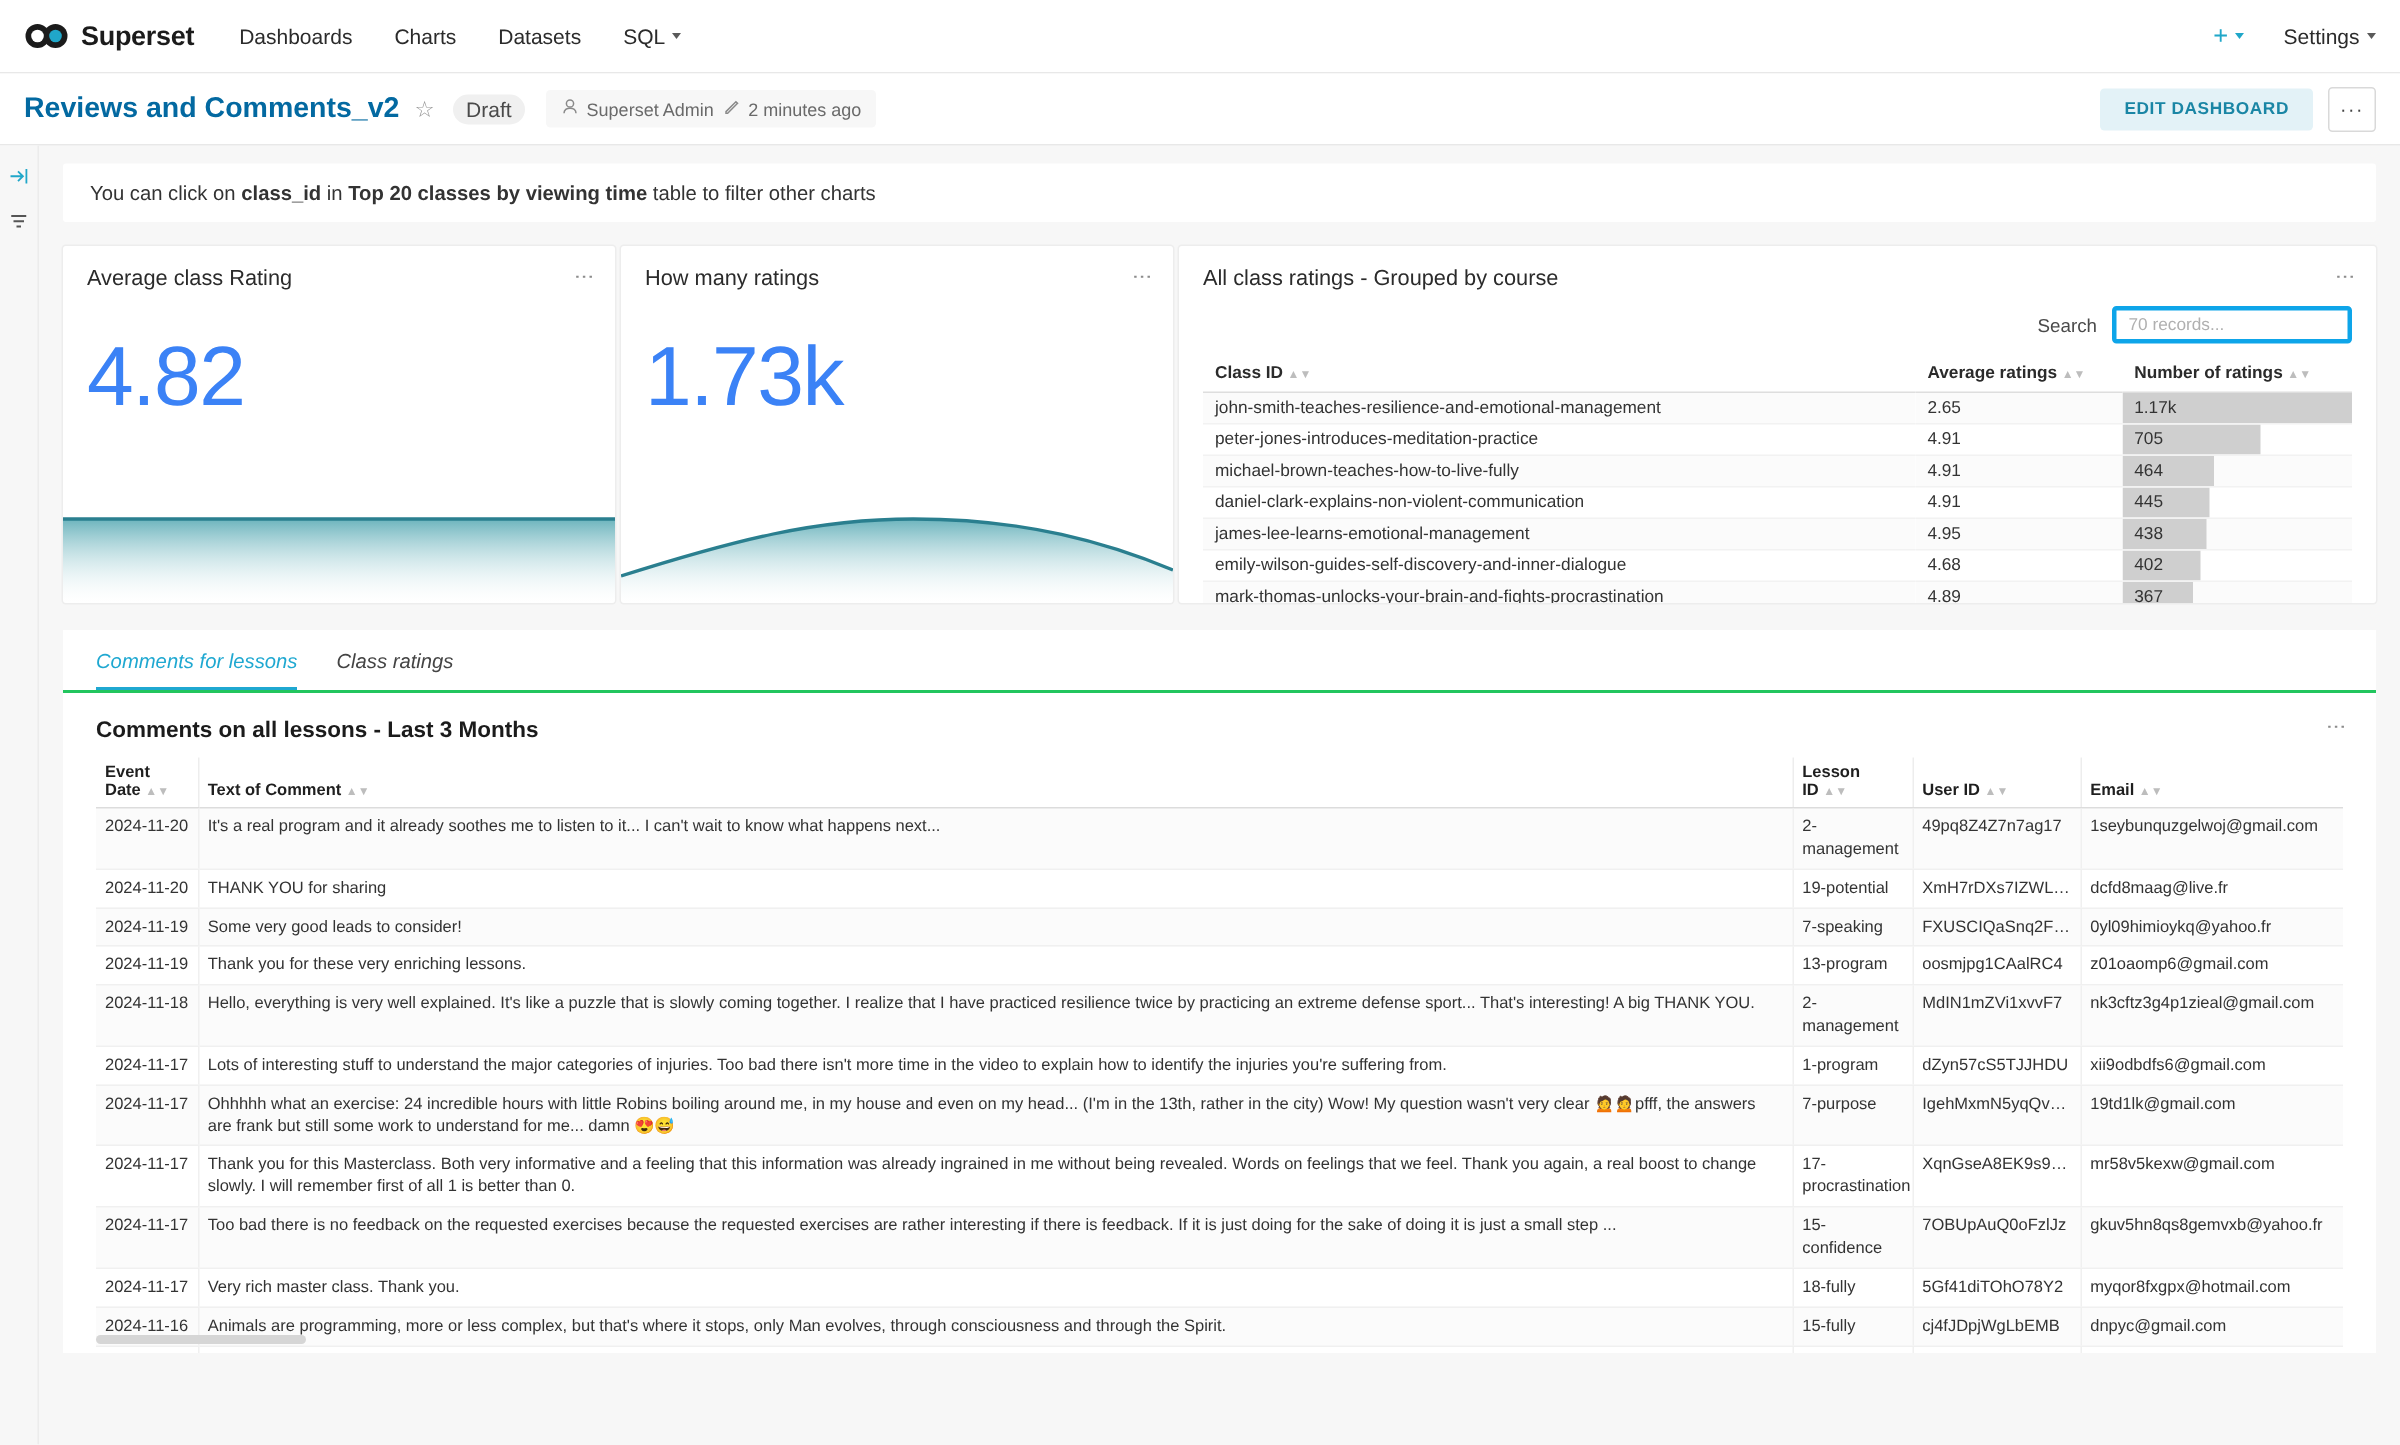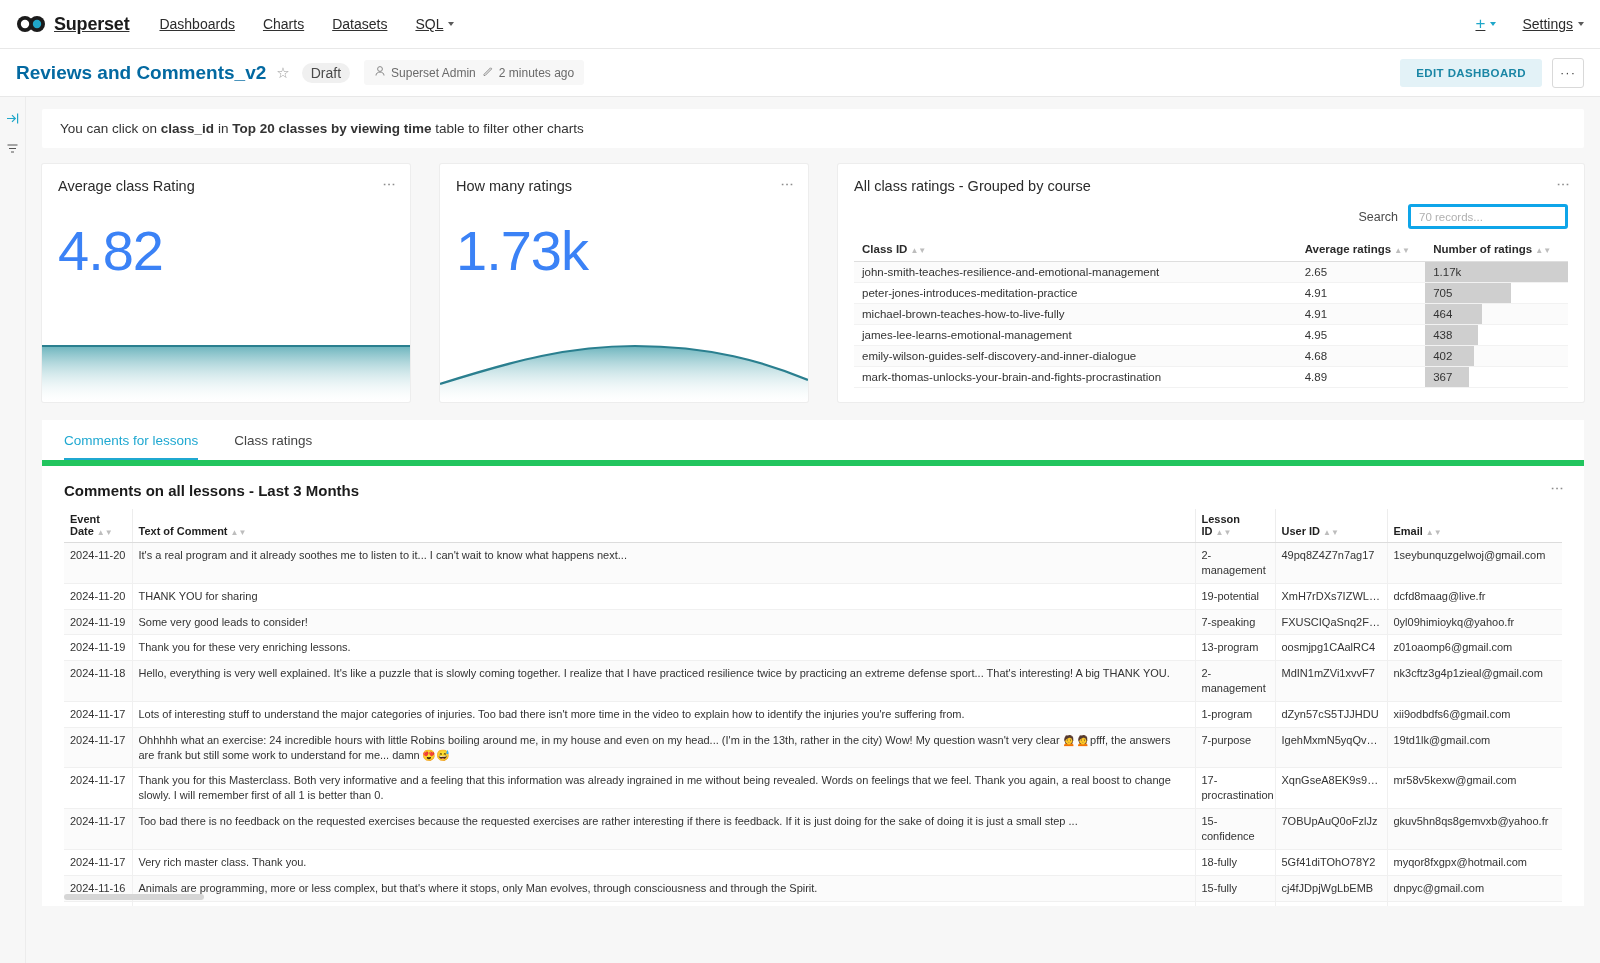--- a/index.html
+++ b/index.html
@@ -6,21 +6,21 @@
   html, body {
     width: 1600px; height: 963px;
     font-family: "Liberation Sans", sans-serif;
     background: #f7f7f7; color: #323232;
     overflow: hidden;
   }
 
   
   .navbar {
     height: 49px; background: #fff; border-bottom: 1px solid #e8e8e8;
-    display: flex; align-items: center; padding: 0 16px; text-decoration: underline;
+    display: flex; align-items: center; padding: 0 16px;
   }
   .brand { display: flex; align-items: center; gap: 8px; margin-right: 30px; }
   .brand-mark { display: flex; align-items: center; }
   .brand-name { font-size: 18px; font-weight: 700; color: #1b1b1b; letter-spacing: -0.2px; }
   .nav-links { display: flex; align-items: center; gap: 28px; }
   .nav-link {
     font-size: 14px; color: #2b2b2b; cursor: pointer;
     display: flex; align-items: center; gap: 5px;
   }
   .nav-spacer { flex: 1; }
@@ -71,21 +71,21 @@
 
   .content { flex: 1; overflow: hidden; position: relative; }
 
   .banner {
     margin: 12px 16px 0 16px; background: #fff; border-radius: 2px;
     padding: 12px 18px; font-size: 13.5px; color: #333;
   }
   .banner b { font-weight: 700; }
 
   
-  .cards-row { display: flex; gap: 30px; padding: 16px 16px 0 16px; }
+  .cards-row { display: flex; gap: 4px; padding: 16px 16px 0 16px; }
   .card {
     background: #fff; border-radius: 2px; box-shadow: 0 0 0 1px #ededed;
     position: relative; overflow: hidden;
   }
   .card-head {
     display: flex; align-items: flex-start; justify-content: space-between;
     padding: 14px 16px 0 16px;
   }
   .card-title { font-size: 14.5px; color: #2b2b2b; font-weight: 400; }
   .kebab { color: #8c8c8c; font-size: 13px; line-height: 9px; cursor: pointer;
@@ -127,22 +127,23 @@
   .bar-fill {
     position: absolute; left: 0; top: 0; bottom: 0;
     background: #cfcfcf; z-index: 0;
   }
   .bar-text { position: relative; z-index: 1; }
   .ratings-scroll { flex: 1; overflow: hidden; padding: 0 16px; }
 
   
   .tabs-bar {
     margin: 18px 16px 0 16px; background: #fff;
-    border-bottom: 6px solid #22c55e; display: flex; gap: 36px;
+    border-bottom: 2px solid #22c55e; display: flex; gap: 26px;
     padding: 0 22px;
+    font-style: italic;
   }
   .tab {
     font-size: 13.5px; padding: 13px 0 10px 0; color: #444; cursor: pointer;
     border-bottom: 2px solid transparent;
   }
   .tab.active { color: #1fa8d1; border-bottom-color: #1fa8d1; }
 
   
   .comments-panel {
     margin: 0 16px; background: #fff; padding: 16px 22px 0 22px;
@@ -337,20 +338,25 @@
                 </tr>
                 <tr>
                   <td>peter-jones-introduces-meditation-practice</td>
                   <td>4.91</td>
                   <td class="bar-cell"><span class="bar-fill" style="width: 60%;"></span><span class="bar-text">705</span></td>
                 </tr>
                 <tr>
                   <td>michael-brown-teaches-how-to-live-fully</td>
                   <td>4.91</td>
                   <td class="bar-cell"><span class="bar-fill" style="width: 40%;"></span><span class="bar-text">464</span></td>
+                </tr>
+                <tr>
+                  <td>daniel-clark-explains-non-violent-communication</td>
+                  <td>4.91</td>
+                  <td class="bar-cell"><span class="bar-fill" style="width: 38%;"></span><span class="bar-text">445</span></td>
                 </tr>
                 <tr>
                   <td>james-lee-learns-emotional-management</td>
                   <td>4.95</td>
                   <td class="bar-cell"><span class="bar-fill" style="width: 37%;"></span><span class="bar-text">438</span></td>
                 </tr>
                 <tr>
                   <td>emily-wilson-guides-self-discovery-and-inner-dialogue</td>
                   <td>4.68</td>
                   <td class="bar-cell"><span class="bar-fill" style="width: 34%;"></span><span class="bar-text">402</span></td>

